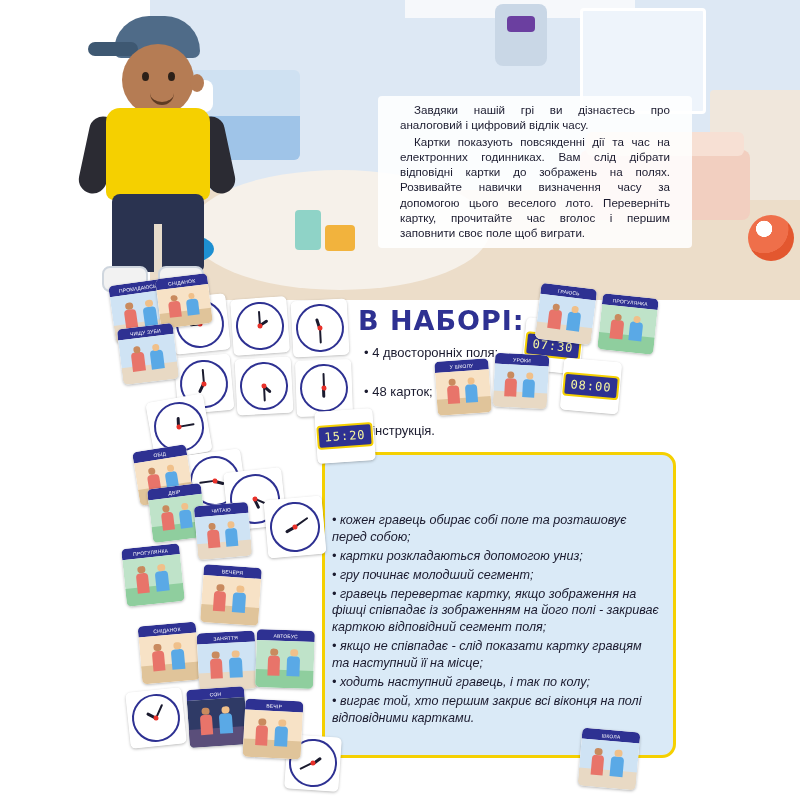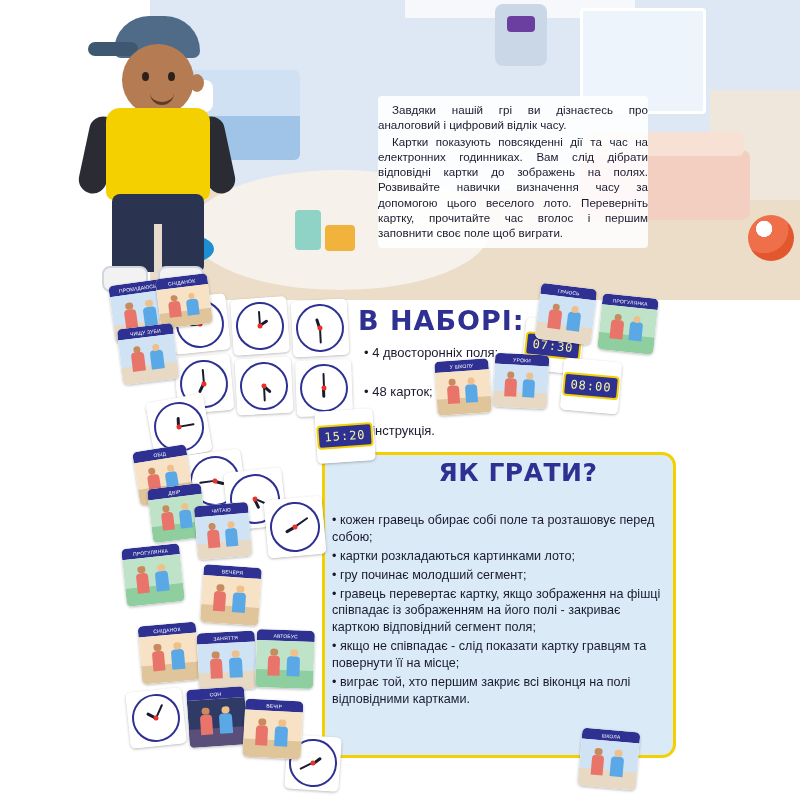--- a/index.html
+++ b/index.html
@@ -67,21 +67,21 @@
   .bubble .txt{
     color:#2e3192;font-weight:bold;font-size:20px;line-height:1.05;
     letter-spacing:.5px;text-transform:uppercase;
     font-family:"DejaVu Sans", sans-serif;
   }
 
   
   .intro{
     position:absolute;left:378px;top:96px;width:270px;
     background:rgba(255,255,255,.88);
-    padding:6px 0;border-radius:4px;
+    padding:6px 22px;border-radius:4px;
     font-size:11.6px;line-height:1.32;color:#1a1a2e;text-align:justify;
   }
   .intro p{margin:0 0 1px 0;text-indent:14px;}
 
   
   .set-title{
     position:absolute;left:358px;top:305px;
     font-family:"DejaVu Sans", sans-serif;
     font-weight:bold;font-size:27px;color:#2e3192;letter-spacing:1px;
     text-transform:uppercase;
@@ -96,21 +96,21 @@
     position:absolute;left:322px;top:452px;width:348px;height:300px;
     background:#daeaf7;border:3px solid #f5d000;border-radius:14px;
   }
   .play-title{
     position:absolute;left:418px;top:458px;width:200px;text-align:center;
     font-family:"DejaVu Sans", sans-serif;
     font-weight:bold;font-size:25px;color:#2e3192;letter-spacing:.5px;text-transform:uppercase;
   }
   .play-lead{position:absolute;left:336px;top:492px;width:320px;text-align:center;font-size:12.5px;color:#1a1a2e;}
   .play-list{position:absolute;left:332px;top:512px;width:330px;font-size:12.6px;line-height:1.34;color:#1a1a2e;}
-  .play-list div{margin-bottom:2px;}
+  .play-list div{margin-bottom:2px;font-style:italic;}
 
   
   .card{position:absolute;background:#fff;border-radius:5px;box-shadow:0 1px 3px rgba(0,0,0,.28);overflow:hidden;}
   .card .cap{height:11px;background:#2e3192;color:#fff;font-size:5px;display:flex;align-items:center;justify-content:center;letter-spacing:.2px;}
   .card .body{position:absolute;left:0;right:0;top:11px;bottom:0;}
   .clockface{position:absolute;inset:0;background:#fff;display:flex;align-items:center;justify-content:center;}
   .dial{width:80%;height:80%;border-radius:50%;border:2px solid #2e3192;position:relative;background:#fff;}
   .dial .h,.dial .m{position:absolute;left:50%;top:50%;background:#1a1a2e;transform-origin:50% 100%;border-radius:2px;}
   .dial .h{width:3px;height:22%;margin-left:-1.5px;margin-top:-22%;}
   .dial .m{width:2px;height:34%;margin-left:-1px;margin-top:-34%;}
@@ -186,27 +186,27 @@
   <div class="set-title">В НАБОРІ:</div>
   <div class="set-list">
     <ul id="set-items">
         <li>4 двосторонніх поля;</li>
         <li>48 карток;</li>
         <li>інструкція.</li>
       </ul>
   </div>
 
   <div class="play"></div>
-  <div class="play-title">ЯК ГРАТИ?</div>
   <div class="play-list" id="play-rules">
       <div>• кожен гравець обирає собі поле та розташовує перед собою;</div>
-      <div>• картки розкладаються картинками лото;</div>
+      <div>• картки розкладаються допомогою униз;</div>
       <div>• гру починає молодший сегмент;</div>
       <div>• гравець перевертає картку, якщо зображення на фішці співпадає із зображенням на його полі - закриває карткою відповідний сегмент поля;</div>
-      <div>• якщо не співпадає - слід показати картку гравцям та повернути її на місце;</div>
+      <div>• якщо не співпадає - слід показати картку гравцям та наступний її на місце;</div>
+      <div>• ходить наступний гравець, і так по колу;</div>
       <div>• виграє той, хто першим закриє всі віконця на полі відповідними картками.</div>
     </div>
 
   <div id="cards-layer">
       <div class="card" style="left: 172px; top: 296px; width: 56px; height: 56px; transform: rotate(-6deg);">
         <div class="body" style="top: 0px;">
           <div class="clockface">
             <div class="dial">
               <div class="h" style="transform: rotate(270deg);"></div>
               <div class="m" style="transform: rotate(0deg);"></div>

